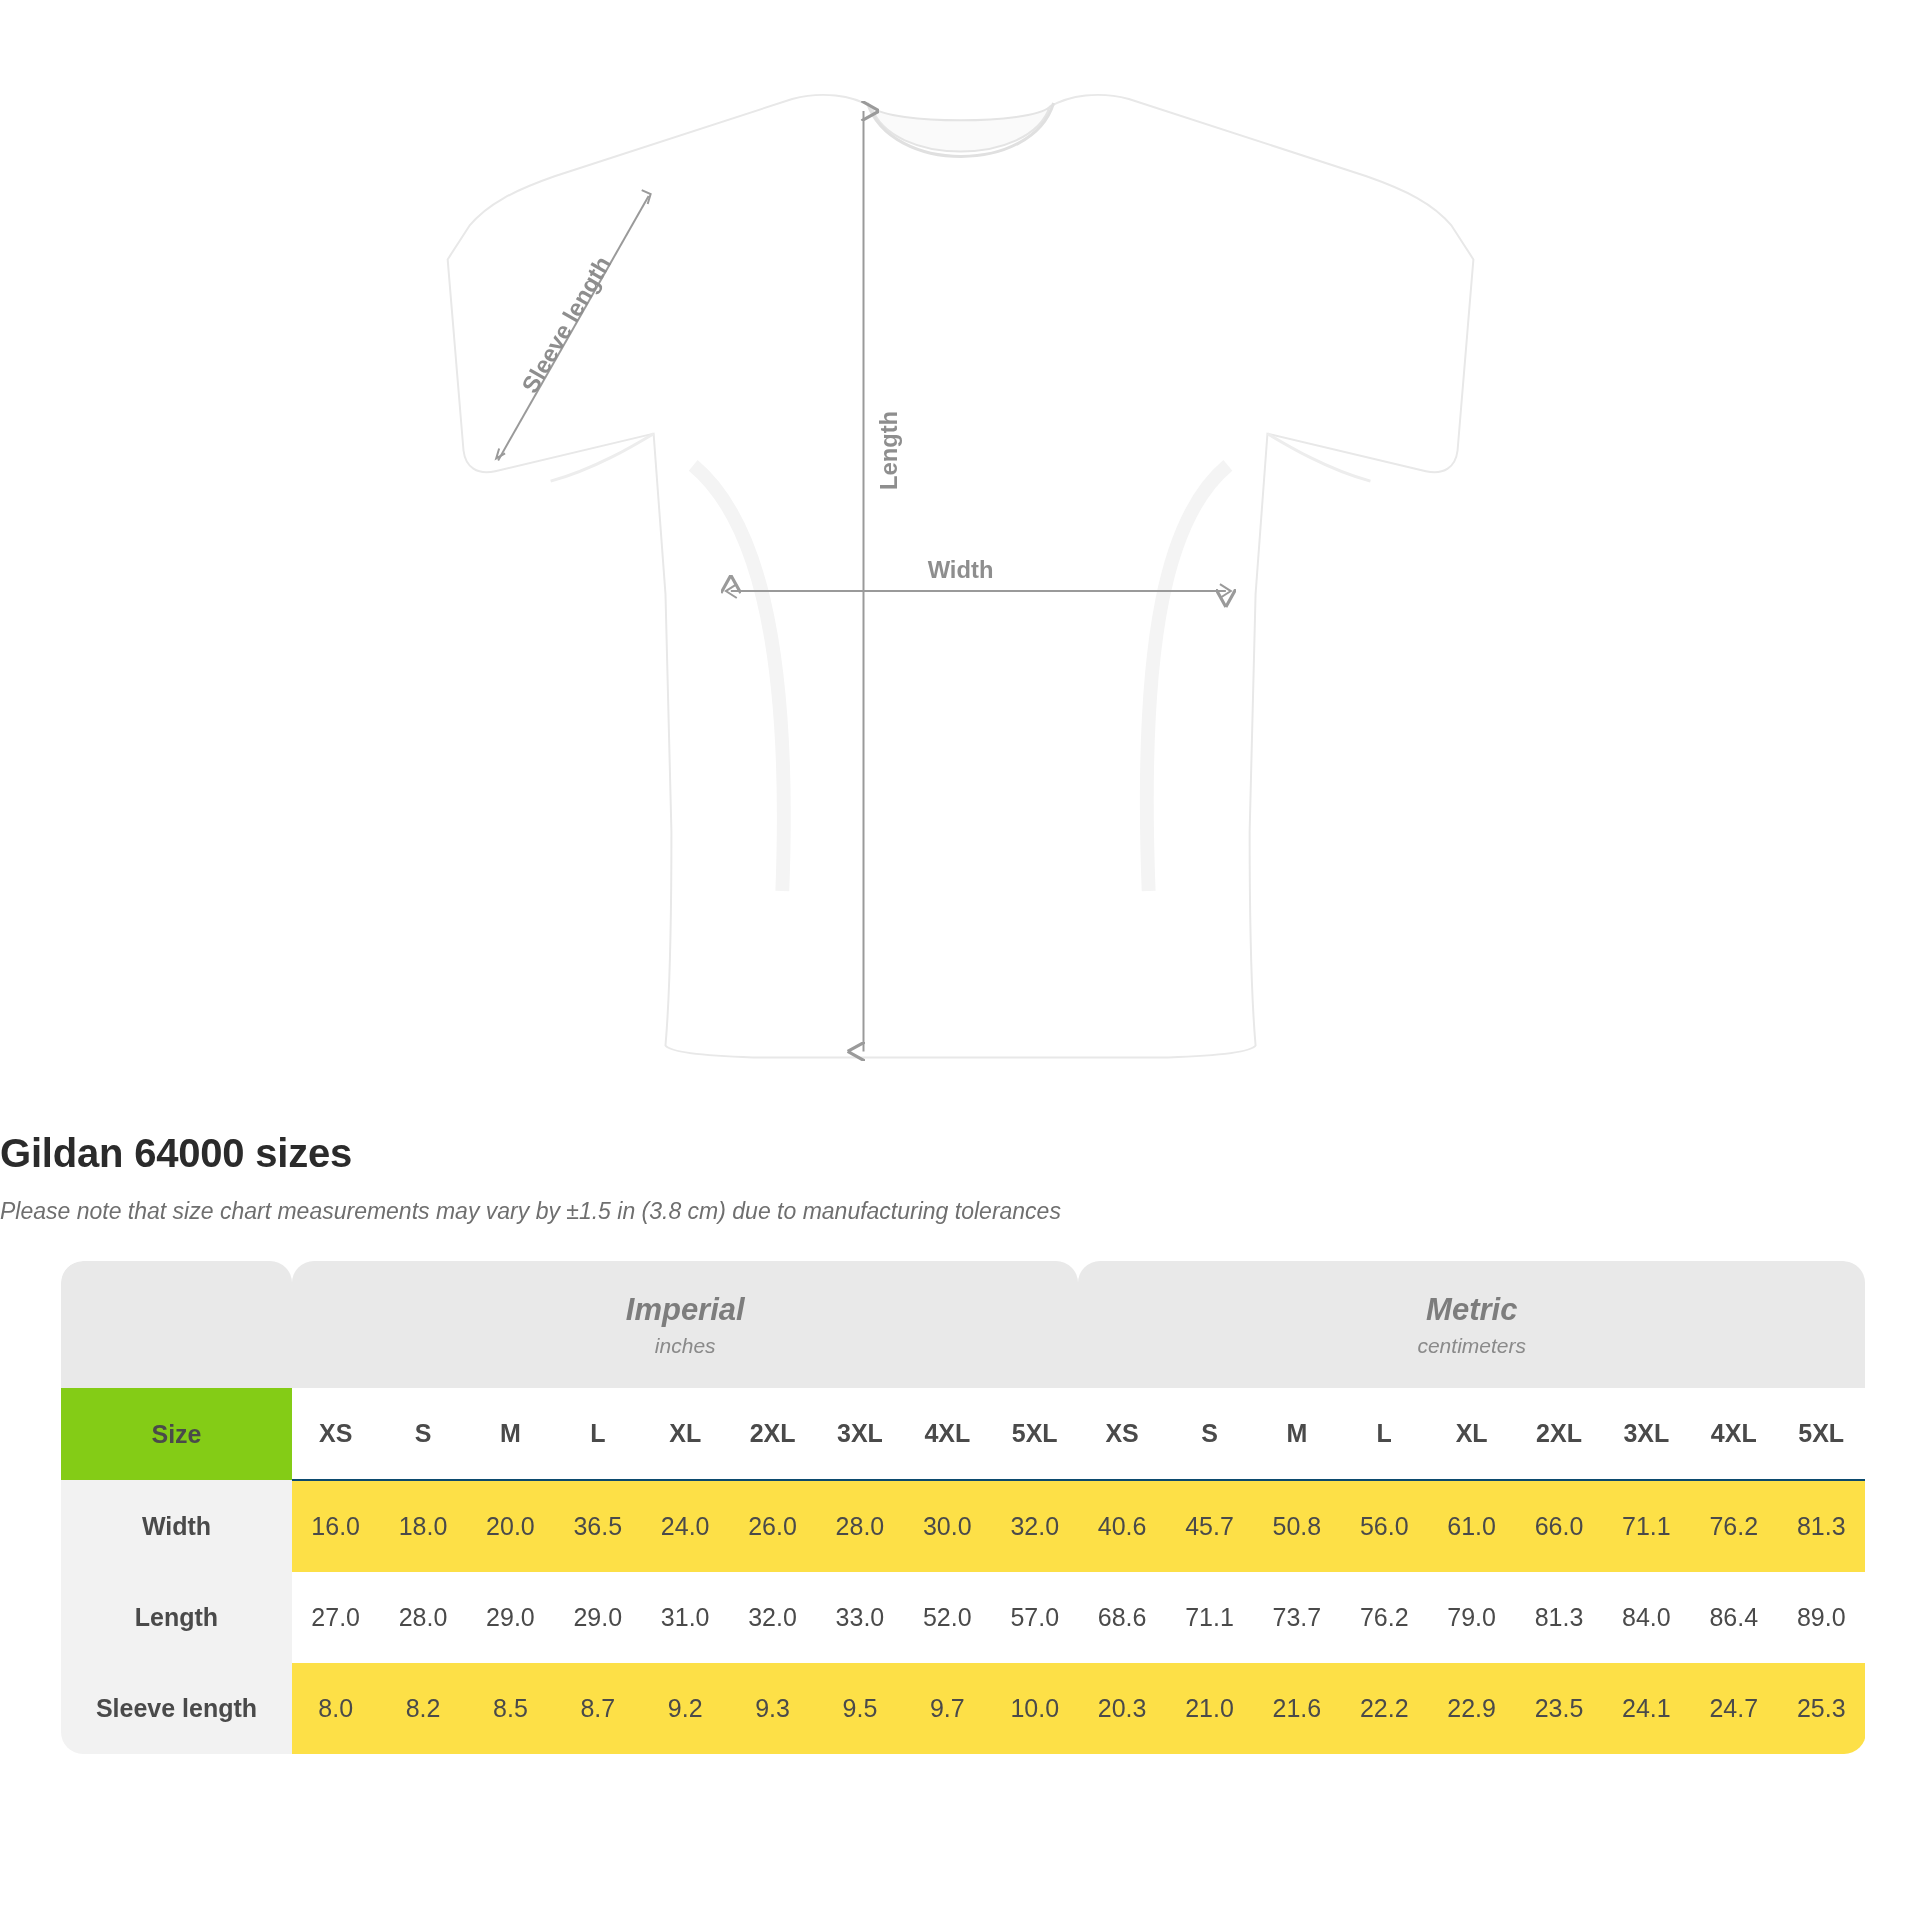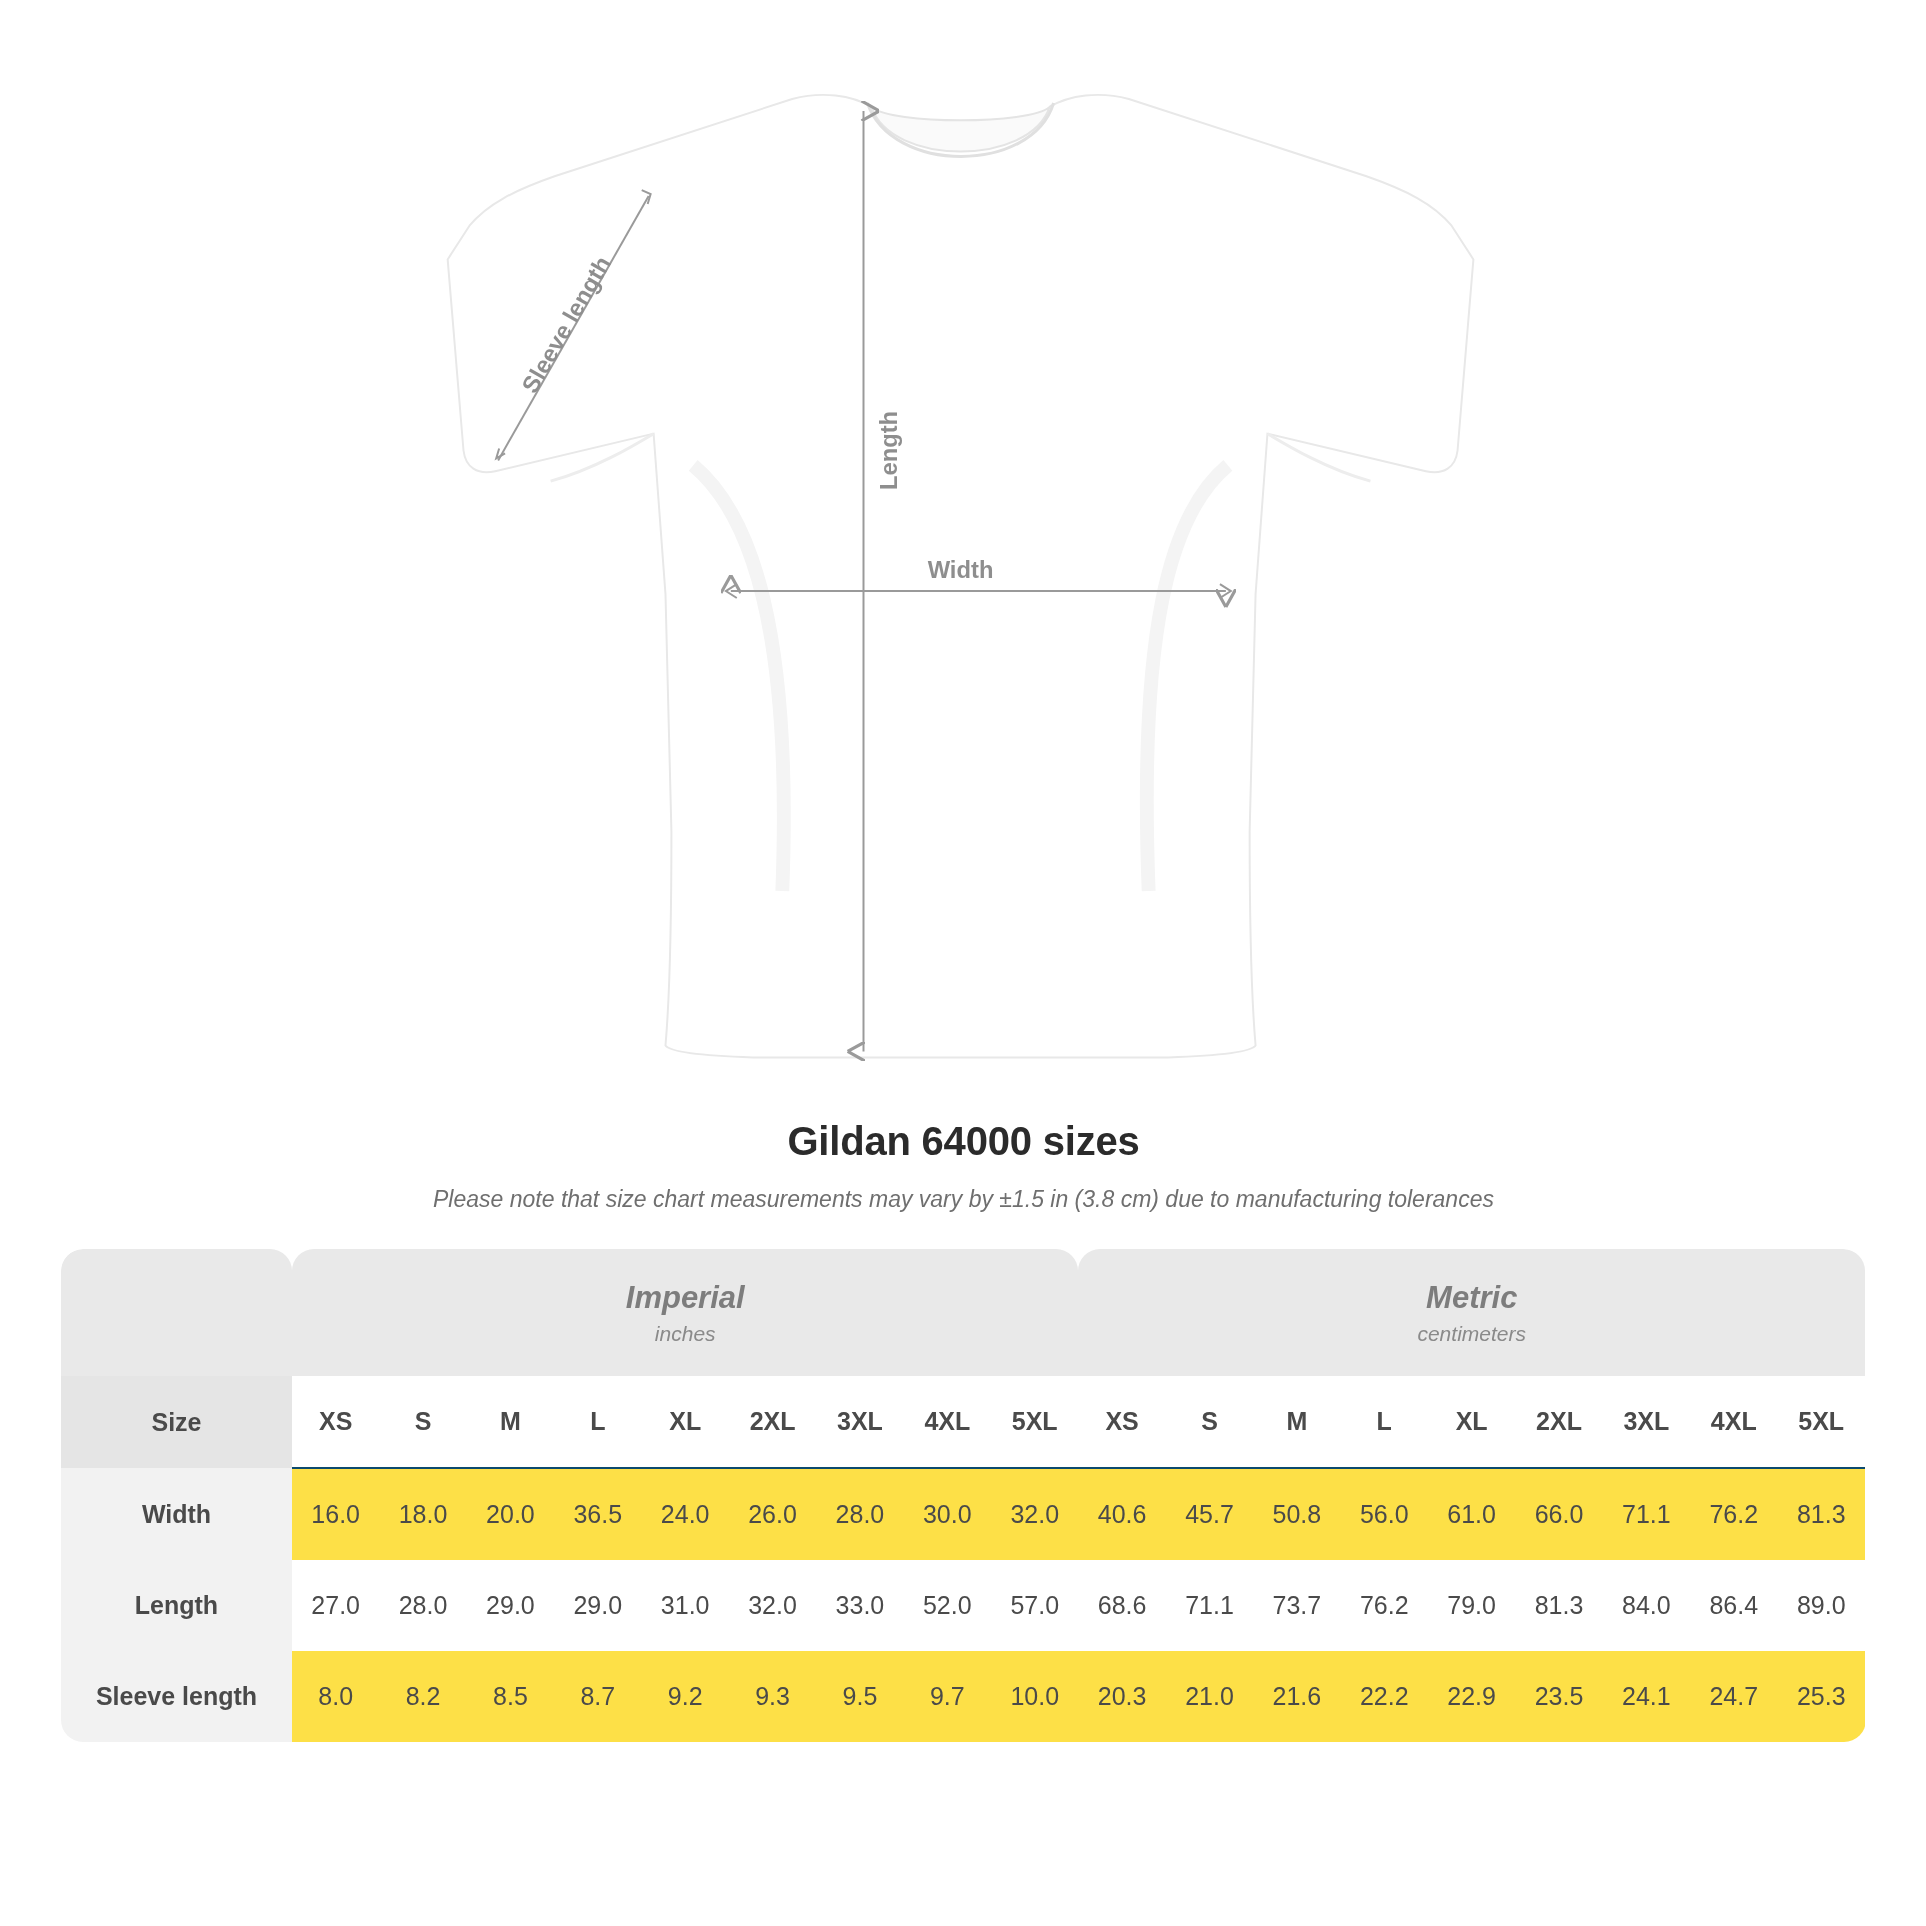--- a/index.html
+++ b/index.html
@@ -26,22 +26,21 @@
     position: relative;
     width: 1927px;
     height: 1099px;
   }
   .illustration svg {
     display: block;
   }
 
   
   .title-block {
-    text-align: center;
-    margin-top: 20px;
+    margin-top: 32px;
   }
   .chart-title {
     font-size: 40px;
     font-weight: bold;
     color: #2b2b2b;
     letter-spacing: -0.2px;
     margin: 0;
   }
   .chart-note {
     font-size: 23px;
@@ -92,21 +91,21 @@
     background: #f2f2f2;
     font-size: 25px;
     font-weight: bold;
     color: #4a4a4a;
     text-align: center;
     vertical-align: middle;
     height: 91px;
     width: 230px;
   }
   .row-label.hdr {
-    background: #e5e5e5;
+    background: #84cc16;
     color: #4a4a4a;
   }
   .cell {
     text-align: center;
     vertical-align: middle;
     font-size: 25px;
     color: #4a4a4a;
     height: 91px;
     background: #ffffff;
     border-left: 2px solid #ececec;

